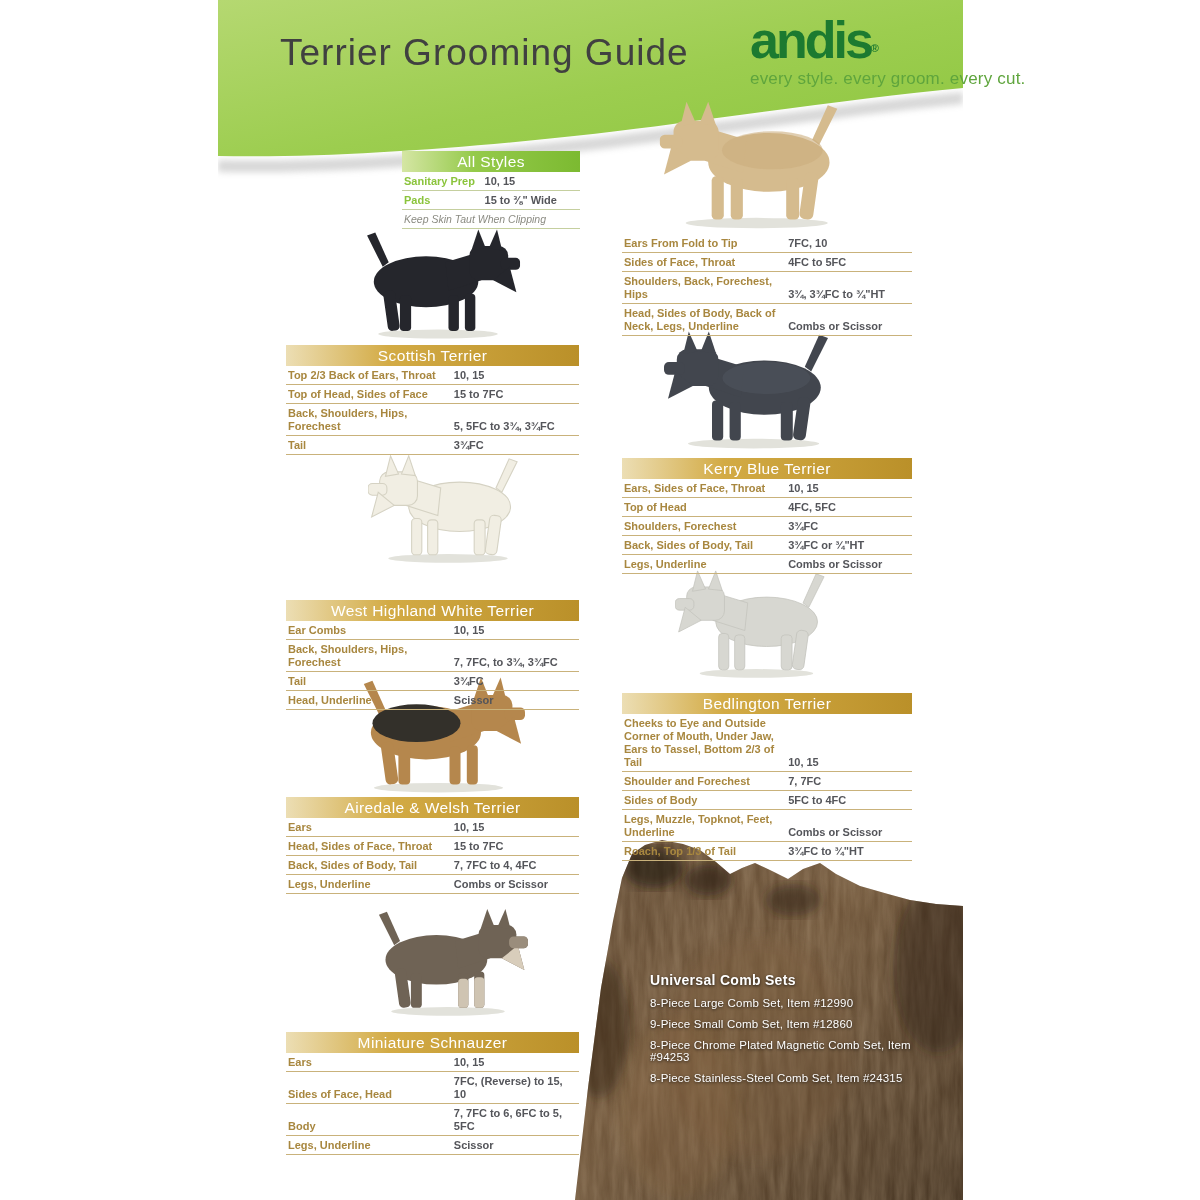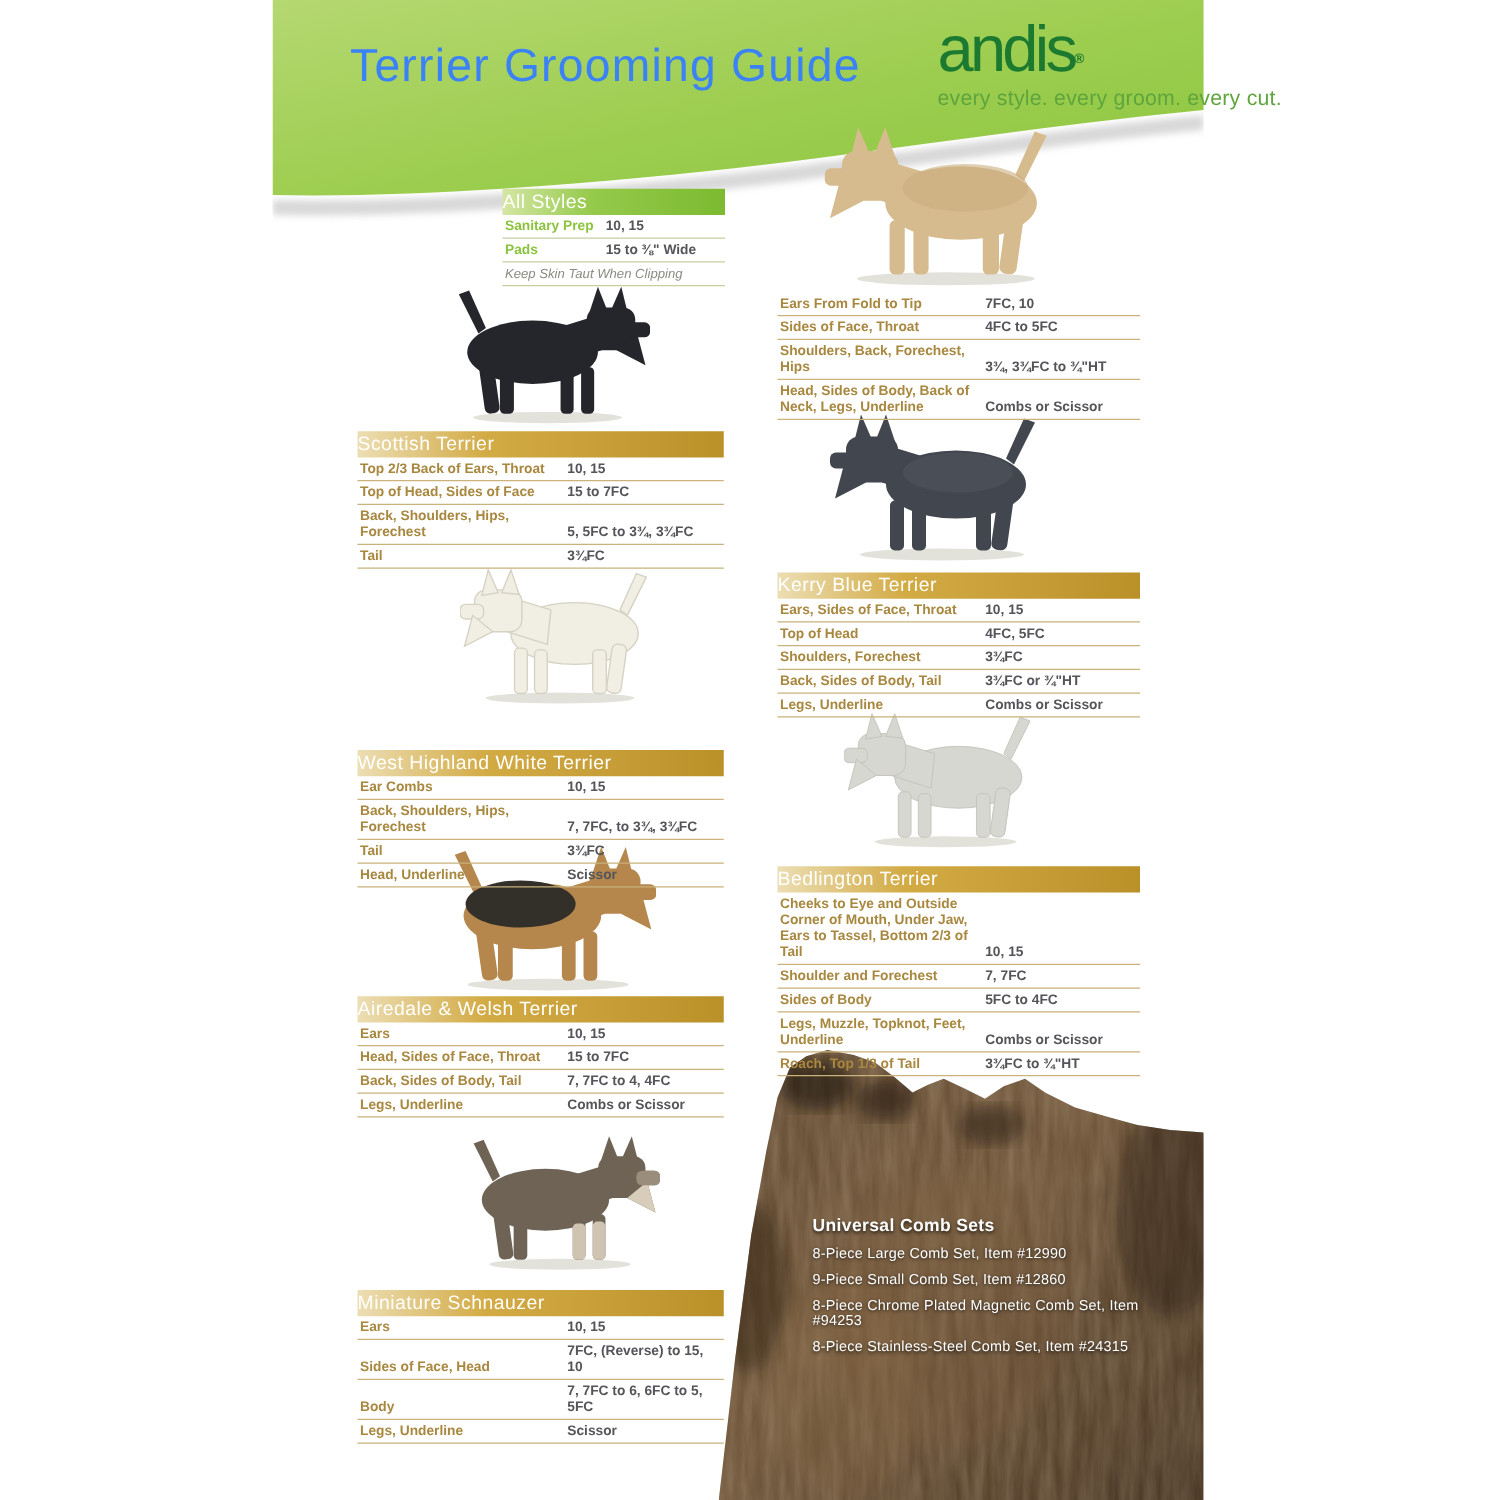--- a/index.html
+++ b/index.html
@@ -5,29 +5,29 @@
   html,body{margin:0;padding:0}
   body{
     width:1200px;height:1200px;position:relative;background:#ffffff;
     font-family:"Liberation Sans",sans-serif;overflow:hidden;
   }
   .poster{position:absolute;left:218px;top:0;width:745px;height:1200px;background:#fff}
 
   
   .hdr-svg{position:absolute;left:0;top:0;width:745px;height:185px}
   .title{position:absolute;left:62px;top:32px;font-size:37px;font-weight:400;
-         color:#3b82f6;letter-spacing:1px;white-space:nowrap}
+         color:#404040;letter-spacing:1px;white-space:nowrap}
   .brand{position:absolute;left:532px;top:14px;width:200px}
-  .brand .logo{font-size:52px;font-weight:400;color:#1c7a30;letter-spacing:-3px;line-height:1;display:inline-block}
+  .brand .logo{font-size:52px;font-weight:700;color:#1c7a30;letter-spacing:-3px;line-height:1;display:inline-block}
   .brand .reg{font-size:11px;font-weight:700;color:#1c7a30;vertical-align:super}
   .brand .tag{font-size:17px;color:#5fa53d;margin-top:3px;letter-spacing:.2px;white-space:nowrap}
 
   
   .gtable{position:absolute;font-size:11px}
-  .thead{margin:0;height:21px;line-height:21px;color:#fff;
+  .thead{margin:0;height:21px;line-height:21px;text-align:center;color:#fff;
          font-size:15.5px;font-weight:400;letter-spacing:.4px}
   .gold .thead{background:linear-gradient(90deg,#ecdeb4 0%,#d3ab45 35%,#ba9029 100%)}
   .green .thead{background:linear-gradient(90deg,#d5e6a4 0%,#95ca4b 40%,#7cba31 100%)}
   .trow{display:flex;align-items:flex-end;padding:3px 2px 2px 2px;border-bottom:1px solid #c9b27b}
   .green .trow{border-color:#c5cf9f}
   .trow.align-bottom{align-items:flex-end}
   .tlabel{flex:0 0 56%;font-weight:bold;color:#a8873f;line-height:1.18;padding-right:4px}
   .green .tlabel{color:#8bc43c;flex-basis:44%}
   .tval{font-weight:bold;color:#54555a;line-height:1.18;flex:1}
   .tnote{font-style:italic;color:#8b8b82;padding:3px 2px;border-bottom:1px solid #c5cf9f;font-size:10.5px}

